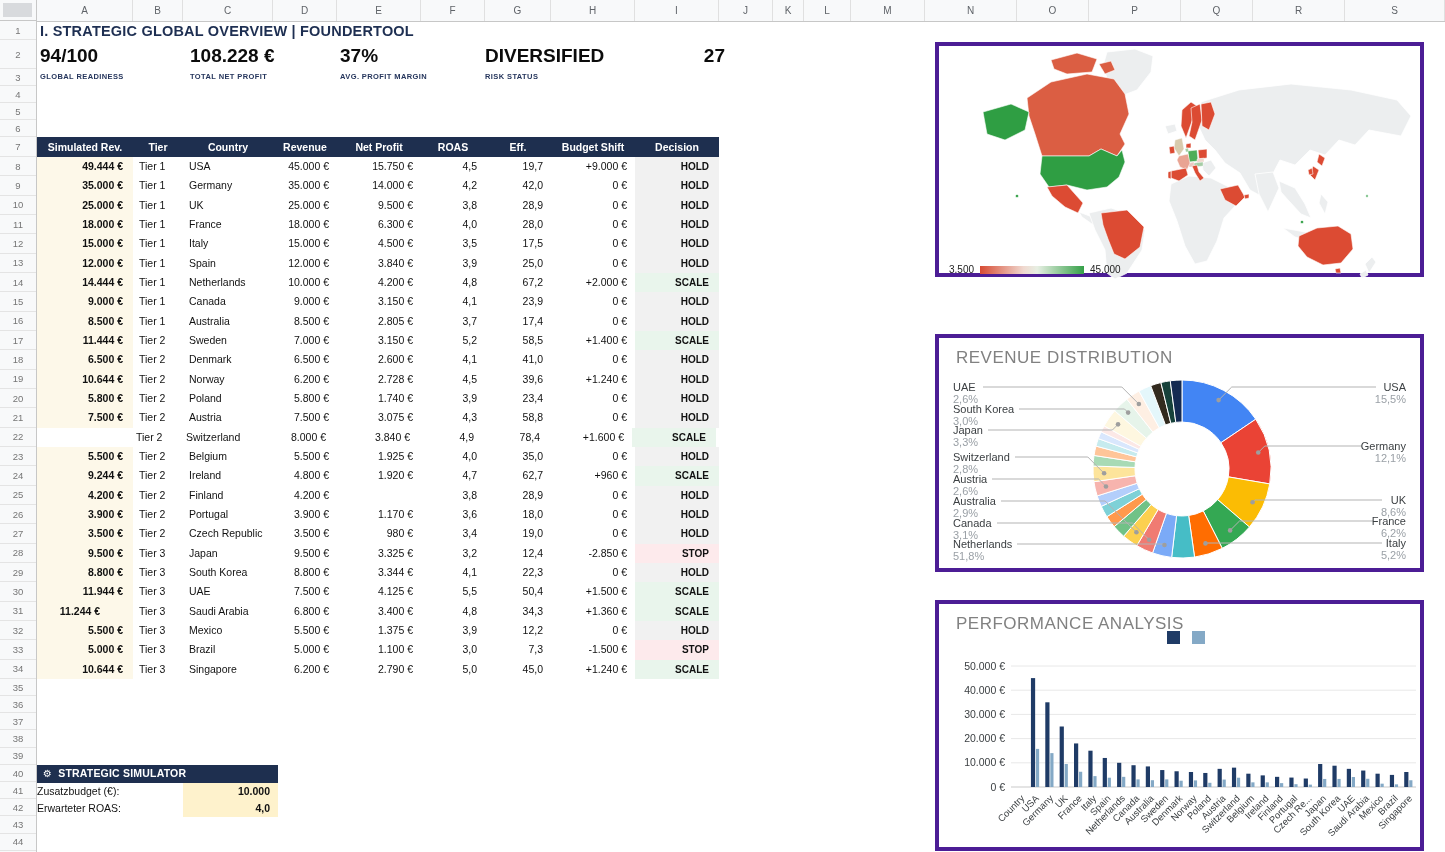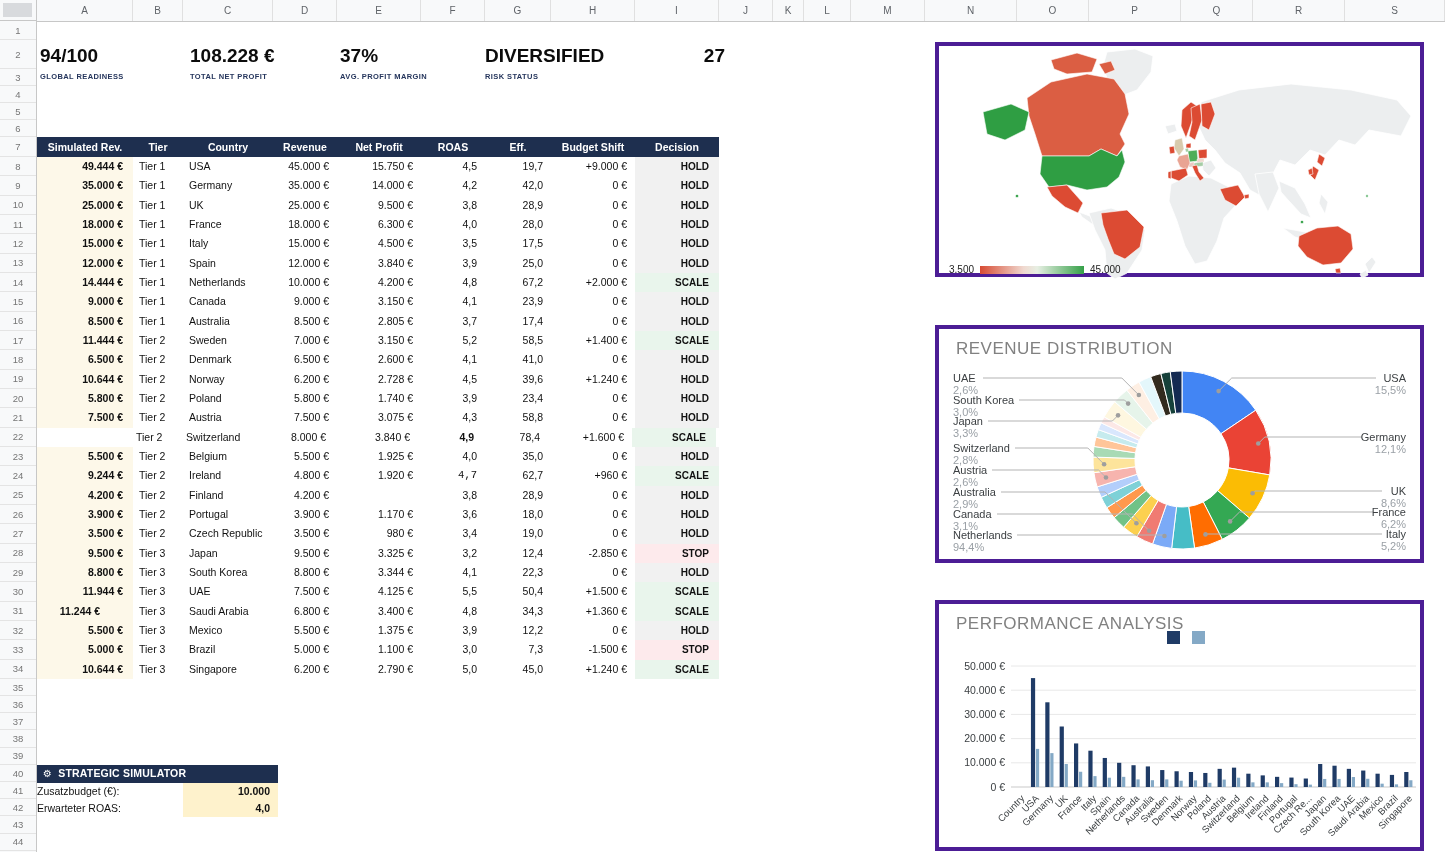--- a/index.html
+++ b/index.html
@@ -140,20 +140,21 @@
       <div class="rowlabel" style="top: 743.91px; height: 17.2px;">40</div>
       <div class="rowlabel" style="top: 761.11px; height: 17.2px;">41</div>
       <div class="rowlabel" style="top: 778.31px; height: 17.2px;">42</div>
       <div class="rowlabel" style="top: 795.51px; height: 17.2px;">43</div>
       <div class="rowlabel" style="top: 812.71px; height: 17.2px;">44</div>
     </div>
   <div class="corner">
       <div class="corner-inner"></div>
     </div>
 
+  <div class="sheet-title">I. STRATEGIC GLOBAL OVERVIEW | FOUNDERTOOL</div>
   <div class="kpi-value" style="left:40px">94/100</div>
   <div class="kpi-value" style="left:190px">108.228 €</div>
   <div class="kpi-value" style="left:340px">37%</div>
   <div class="kpi-value" style="left:485px">DIVERSIFIED</div>
   <div class="kpi-value" style="width:725px;left:0;text-align:right">27</div>
   <div class="kpi-label" style="left:40px">GLOBAL READINESS</div>
   <div class="kpi-label" style="left:190px">TOTAL NET PROFIT</div>
   <div class="kpi-label" style="left:340px">AVG. PROFIT MARGIN</div>
   <div class="kpi-label" style="left:485px">RISK STATUS</div>
 
@@ -322,21 +323,21 @@
         <div class="tcell c-num" style="width: 66px;">58,8</div>
         <div class="tcell c-num" style="width: 84px;">0 €</div>
         <div class="tcell c-dec dec-HOLD" style="width: 84px;">HOLD</div>
       </div>
       <div class="trow drow">
         <div class="tcell c-sim" style="width: 93px; margin-top: 25px;">12.444 €</div>
         <div class="tcell c-left" style="width: 50px;">Tier 2</div>
         <div class="tcell c-left" style="width: 90px;">Switzerland</div>
         <div class="tcell c-num" style="width: 64px;">8.000 €</div>
         <div class="tcell c-num" style="width: 84px;">3.840 €</div>
-        <div class="tcell c-num" style="width: 64px; font-weight: bold;">4,9</div>
+        <div class="tcell c-num" style="width: 64px;">4,9</div>
         <div class="tcell c-num" style="width: 66px;">78,4</div>
         <div class="tcell c-num" style="width: 84px;">+1.600 €</div>
         <div class="tcell c-dec dec-SCALE" style="width: 84px;">SCALE</div>
       </div>
       <div class="trow drow">
         <div class="tcell c-sim" style="width: 96px;">5.500 €</div>
         <div class="tcell c-left" style="width: 50px;">Tier 2</div>
         <div class="tcell c-left" style="width: 90px;">Belgium</div>
         <div class="tcell c-num" style="width: 64px;">5.500 €</div>
         <div class="tcell c-num" style="width: 84px;">1.925 €</div>
@@ -344,21 +345,21 @@
         <div class="tcell c-num" style="width: 66px;">35,0</div>
         <div class="tcell c-num" style="width: 84px;">0 €</div>
         <div class="tcell c-dec dec-HOLD" style="width: 84px;">HOLD</div>
       </div>
       <div class="trow drow">
         <div class="tcell c-sim" style="width: 96px;">9.244 €</div>
         <div class="tcell c-left" style="width: 50px;">Tier 2</div>
         <div class="tcell c-left" style="width: 90px;">Ireland</div>
         <div class="tcell c-num" style="width: 64px;">4.800 €</div>
         <div class="tcell c-num" style="width: 84px;">1.920 €</div>
-        <div class="tcell c-num" style="width: 64px; font-family: Liberation Mono, monospace;">4,7</div>
+        <div class="tcell c-num" style="width: 64px;">4,7</div>
         <div class="tcell c-num" style="width: 66px;">62,7</div>
         <div class="tcell c-num" style="width: 84px;">+960 €</div>
         <div class="tcell c-dec dec-SCALE" style="width: 84px;">SCALE</div>
       </div>
       <div class="trow drow">
         <div class="tcell c-sim" style="width: 96px;">4.200 €</div>
         <div class="tcell c-left" style="width: 50px;">Tier 2</div>
         <div class="tcell c-left" style="width: 90px;">Finland</div>
         <div class="tcell c-num" style="width: 64px;">4.200 €</div>
         <div class="tcell c-num" style="width: 84px; margin-top: 28px;">1.596 €</div>
@@ -531,21 +532,21 @@
       <path class="mr" d="M360,190 L378,182 L399,180 L412,188 L414,203 L402,217 L384,219 L368,211 L359,200 Z"></path>
       <path class="mr" d="M396,223 L401,222 L402,227 L397,227 Z"></path>
     </svg>
     <div id="maplegend">
       <span>3.500</span>
       <span class="lgbar"></span>
       <span>45.000</span>
     </div>
   </div>
 
-  <div class="card" id="donutcard" style="top:325px;height:238px;">
+  <div class="card" id="donutcard" style="top:334px;height:238px;">
     <div class="card-title">REVENUE DISTRIBUTION</div>
     <svg id="donutsvg" width="487" height="236" viewBox="0 0 487 236">
         <path d="M243,42 A89,89 0 0 1 316.7564529546618,81.19050645161352 L281.9500369535855,104.6961101486049 A47,47 0 0 0 243,84 Z" fill="#4285F4" stroke="#fff" stroke-width="1"></path>
         <path d="M316.7564529546618,81.19050645161352 A89,89 0 0 1 330.73832289340885,145.9327390605985 L289.33372107854177,138.8858284926756 A47,47 0 0 0 281.9500369535855,104.6961101486049 Z" fill="#EA4335" stroke="#fff" stroke-width="1"></path>
         <path d="M330.73832289340885,145.9327390605985 A89,89 0 0 1 310.4616610444768,189.05104899241803 L278.6258210010158,161.65617193981626 A47,47 0 0 0 289.33372107854177,138.8858284926756 Z" fill="#FBBC04" stroke="#fff" stroke-width="1"></path>
         <path d="M310.4616610444768,189.05104899241803 A89,89 0 0 1 283.2676617307769,210.36948669819986 L264.2649449589496,172.9142233125325 A47,47 0 0 0 278.6258210010158,161.65617193981626 Z" fill="#34A853" stroke="#fff" stroke-width="1"></path>
         <path d="M283.2676617307769,210.36948669819986 A89,89 0 0 1 255.5776906193943,219.10676307005497 L249.64215122597227,177.52829061002902 A47,47 0 0 0 264.2649449589496,172.9142233125325 Z" fill="#FF6D01" stroke="#fff" stroke-width="1"></path>
         <path d="M255.5776906193943,219.10676307005497 A89,89 0 0 1 232.64709782674436,219.39579976781135 L237.53273705457286,177.68092796727117 A47,47 0 0 0 249.64215122597227,177.52829061002902 Z" fill="#46BDC6" stroke="#fff" stroke-width="1"></path>
         <path d="M232.64709782674436,219.39579976781135 A89,89 0 0 1 213.55789929479073,214.9890630145635 L227.45192434668724,175.35377485038745 A47,47 0 0 0 237.53273705457286,177.68092796727117 Z" fill="#7BAAF7" stroke="#fff" stroke-width="1"></path>
         <path d="M213.55789929479073,214.9890630145635 A89,89 0 0 1 197.81364863299166,207.67590006082264 L219.1375447837147,171.49176744785018 A47,47 0 0 0 227.45192434668724,175.35377485038745 Z" fill="#F07B72" stroke="#fff" stroke-width="1"></path>
@@ -605,21 +606,21 @@
         <div class="dn">UK</div>
         <div class="dp">8,6%</div>
       </div><div class="dlab right" style="top: 178px; right: 14px;">
         <div class="dn">France</div>
         <div class="dp">6,2%</div>
       </div><div class="dlab right" style="top: 200px; right: 14px;">
         <div class="dn">Italy</div>
         <div class="dp">5,2%</div>
       </div><div class="dlab left" style="top: 201px; left: 14px;">
         <div class="dn">Netherlands</div>
-        <div class="dp">94,4%</div>
+        <div class="dp">51,8%</div>
       </div><div class="dlab left" style="top: 180px; left: 14px;">
         <div class="dn">Canada</div>
         <div class="dp">3,1%</div>
       </div><div class="dlab left" style="top: 158px; left: 14px;">
         <div class="dn">Australia</div>
         <div class="dp">2,9%</div>
       </div><div class="dlab left" style="top: 136px; left: 14px;">
         <div class="dn">Austria</div>
         <div class="dp">2,6%</div>
       </div><div class="dlab left" style="top: 114px; left: 14px;">

